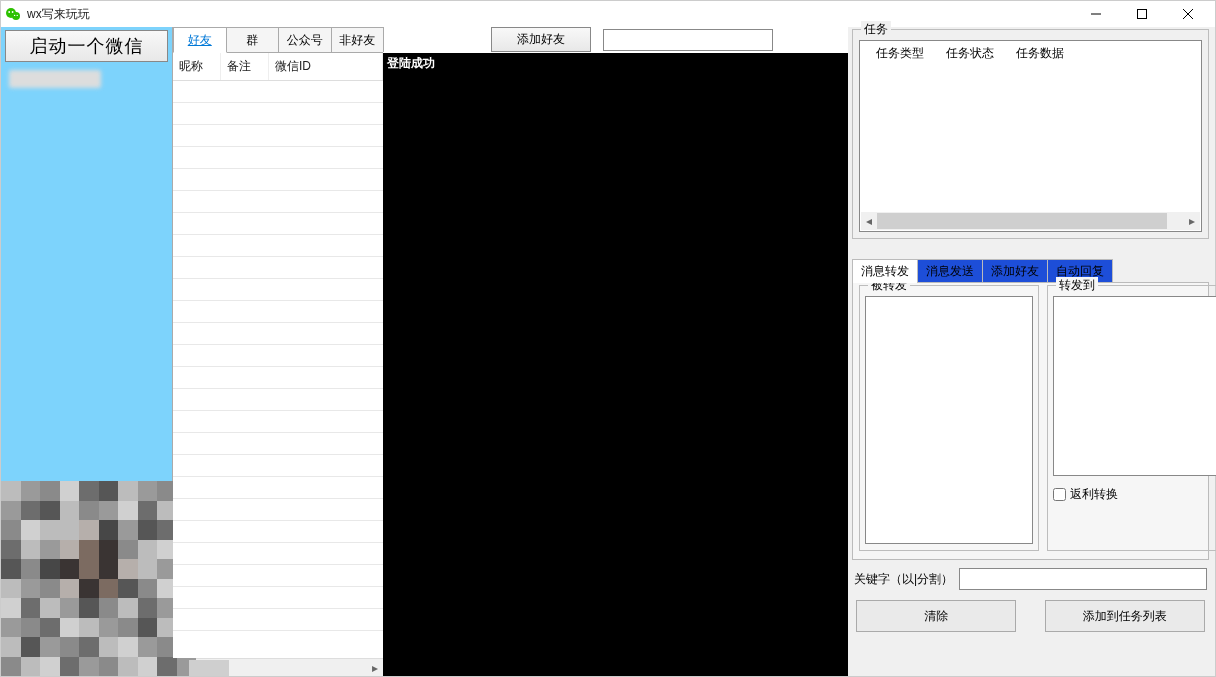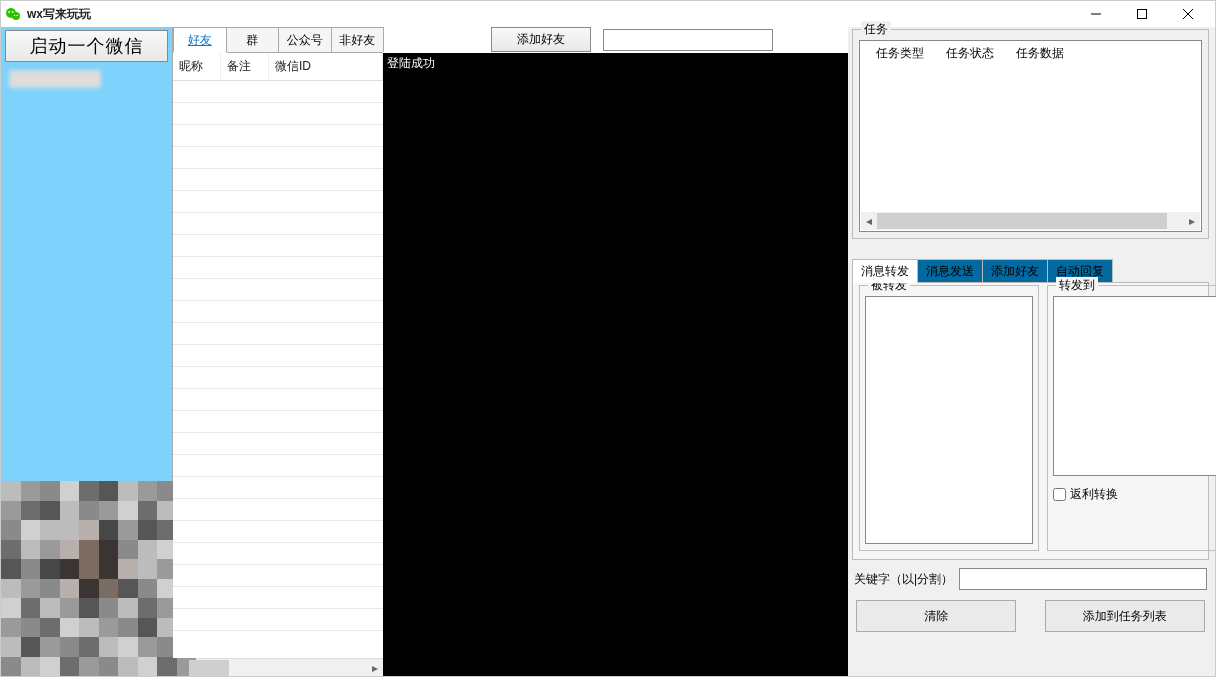--- a/index.html
+++ b/index.html
@@ -1,21 +1,21 @@
 <!DOCTYPE html>
 <html><head>
 <meta charset="utf-8">
 <style>
   :root { --win-border:#b7b7b7; --panel-border:#a0a0a0; --pane-bg:#f0f0f0; --list-line:#e8e8e8; --tab-blue:#0078d7; }
   * { box-sizing:border-box; }
   html,body { margin:0; padding:0; }
   body { font-family:"Microsoft YaHei","SimSun",sans-serif; font-size:12px; color:#000; background:#fff; }
   .window { width:1216px; height:677px; display:flex; flex-direction:column; border:1px solid #ccc; background:#fff; position:relative; }
   
-  .titlebar { height:26px; display:flex; align-items:center; padding:0 4px; background:#fff;font-weight:bold; }
+  .titlebar { height:26px; display:flex; align-items:center; padding:0 4px; background:#fff; }
   .titlebar .appicon { width:16px; height:16px; margin-right:6px; display:flex; align-items:center; justify-content:center; }
   .titlebar .title { font-size:12px; color:#222; }
   .titlebar .wincontrols { margin-left:auto; display:flex; gap:0; }
   .titlebar .wincontrols .wc { width:46px; height:26px; display:flex; align-items:center; justify-content:center; color:#000; }
   
   .client { flex:1; display:flex; position:relative; }
   .col1 { width:172px; border-right:1px solid #aaa; background:#7dd3fc; display:flex; flex-direction:column; }
   .startbtn { margin:3px 4px 0 4px; height:32px; border:1px solid #888; background:linear-gradient(#f8f8f8,#e8e8e8); display:flex; align-items:center; justify-content:center; font-size:18px; font-family:"SimSun",serif; letter-spacing:1px; cursor:pointer; }
   .acctline { margin:8px 8px 0 8px; height:18px; background:#ddd; border-radius:2px; width:92px; filter:blur(2px); }
   .qrbox { margin-top:auto; width:195px; height:195px; position:relative; overflow:hidden; }
@@ -29,36 +29,36 @@
   .listbody .row { height:22px; border-bottom:1px solid var(--list-line); }
   .hscroll { height:18px; background:#f0f0f0; display:flex; align-items:center; border-top:1px solid #ddd; }
   .hscroll .arrow { width:16px; height:16px; display:flex; align-items:center; justify-content:center; color:#666;}
   .hscroll .track { flex:1; height:16px; background:#f0f0f0; position:relative; }
   .hscroll .thumb { position:absolute; left:0; top:0; height:16px; width:40px; background:#cfcfcf; }
   .col3 { flex:1; display:flex; flex-direction:column; min-width:0; }
   .toprow { height:26px; display:flex; align-items:flex-start; padding:0; gap:2px; padding-top:0; }
   .toprow-inner { display:flex; align-items:center; padding:0 2px; margin-left:106px; gap:12px;}
   .addfriendbtn { width:100px; height:25px; border:1px solid #888; background:linear-gradient(#f8f8f8,#e8e8e8); display:flex; align-items:center; justify-content:center; font-size:12px; cursor:pointer; }
   .searchinput { width:170px; height:22px; border:1px solid #888; padding:0 4px; font-size:12px; }
-  .chatarea { flex:1; background:#000; color:#fff; padding:2px 4px; font-size:12px; font-family:"SimSun",monospace; overflow:hidden; }
+  .chatarea { flex:1; background:#000; color:#fff; padding:2px 4px; font-size:12px; font-family:"SimSun",monospace; overflow:hidden;font-weight:bold; }
   .col4 { width:367px; display:flex; flex-direction:column; padding:2px 6px 4px 4px; }
   .group { border:1px solid var(--panel-border); padding:10px 6px 6px 6px; position:relative; margin-bottom:2px; }
   .group > .legend { position:absolute; top:-9px; left:8px; background:var(--pane-bg); padding:0 3px; font-size:12px; background:#fff; }
   .col4 { background:var(--pane-bg); }
   .col4 .group > .legend { background:var(--pane-bg); }
   .col4 .group { border:1px solid #bdbdbd; }
   .tasklist { height:192px; background:#fff; border:1px solid #888; position:relative; overflow:hidden; }
   .tasklist .hdrrow { display:flex; height:24px; align-items:center; font-size:12px; }
   .tasklist .hdrrow div { padding-left:16px; }
   .tasklist .hscroll2 { position:absolute; left:1px; right:1px; bottom:1px; height:18px; background:#f0f0f0; display:flex; align-items:center; }
   .tasklist .hscroll2 .arrow { width:16px; height:16px; display:flex; align-items:center; justify-content:center; color:#666;}
   .tasklist .hscroll2 .track { flex:1; position:relative; height:16px; }
   .tasklist .hscroll2 .thumb { position:absolute; left:0; top:0; height:16px; width:290px; background:#cfcfcf; }
   .optabs { display:flex; height:24px; margin-top:18px;font-family:Liberation Mono, monospace; }
-  .optabs .otab { padding:2px 8px; border:1px solid #bbb; border-bottom:none; background:#0369a1; margin-right:-1px; display:flex; align-items:center; font-size:12px; cursor:pointer; }
+  .optabs .otab { padding:2px 8px; border:1px solid #bbb; border-bottom:none; background:#1d4ed8; margin-right:-1px; display:flex; align-items:center; font-size:12px; cursor:pointer; }
   .optabs .otab.active { background:#fff; position:relative; z-index:2; }
   .oppane { border:1px solid #bbb; background:#f6f6f6; padding:2px 0 8px 0; margin-top:-1px; flex:0 0 auto; }
   .fwrow { display:flex; gap:8px; padding:0 6px; }
   .subgroup { border:1px solid #bdbdbd; position:relative; padding:10px 5px 6px 5px; }
   .subgroup .legend { position:absolute; top:-9px; left:8px; background:#f6f6f6; padding:0 3px; font-size:12px; }
   .listbox { background:#fff; border:1px solid #888; width:168px; height:248px; }
   .listbox.sm { height:180px; }
   .chk { display:flex; align-items:center; gap:4px; font-size:12px; margin-top:10px; }
   .chk input { width:13px; height:13px; margin:0; }
   .kwrow { display:flex; align-items:center; gap:6px; padding:8px 2px 4px 2px; font-size:12px; }

